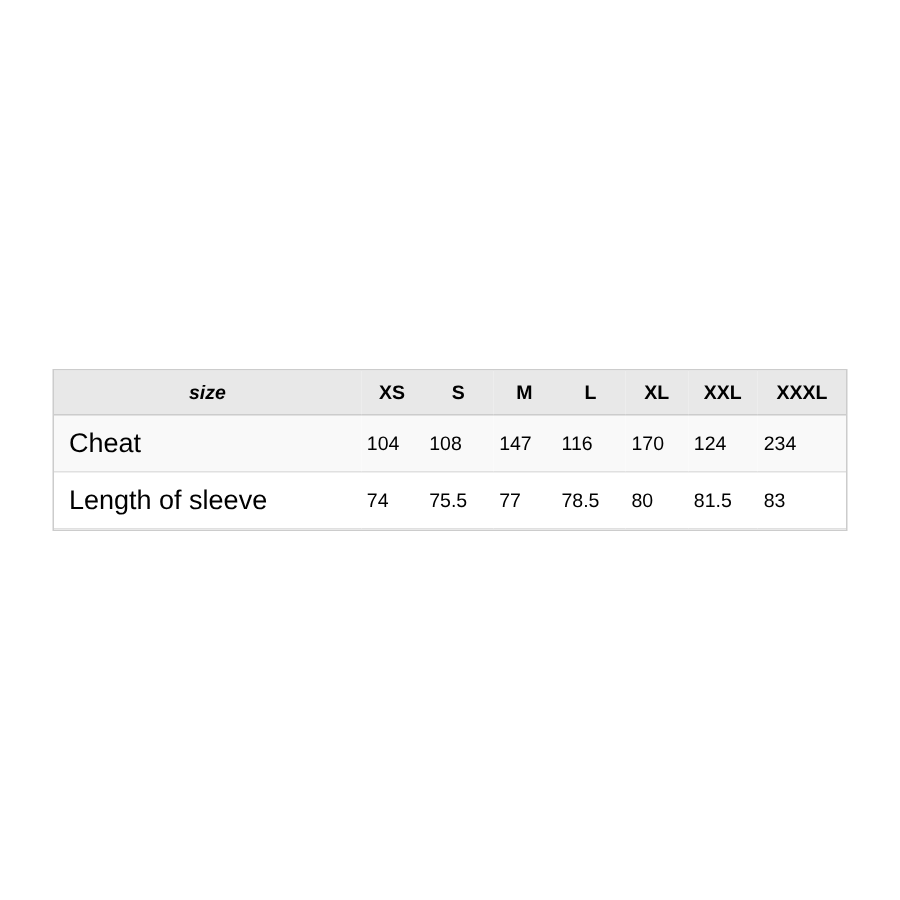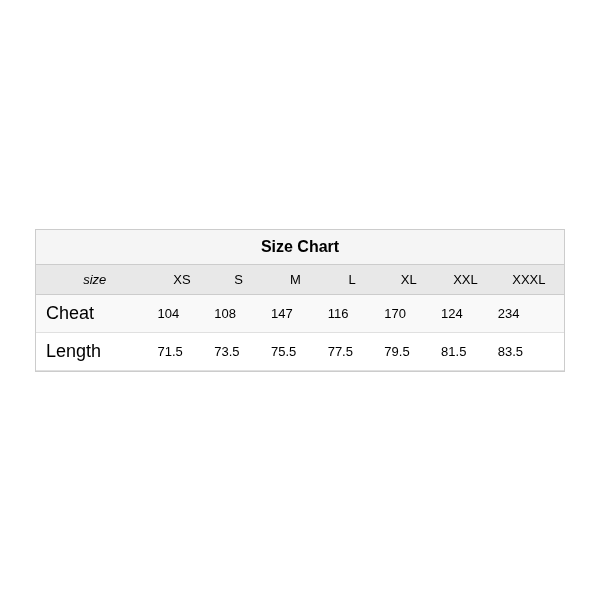--- a/index.html
+++ b/index.html
@@ -42,21 +42,21 @@
     }
 
     thead tr {
       background-color: #e8e8e8;
     }
 
     thead th {
       padding: 7px 4px;
       text-align: center;
       font-size: 13px;
-      font-weight: normal;
+      font-weight: bold;
       color: #000000;
       border-bottom: 1px solid #cccccc;
     }
 
     thead th:first-child {
       font-style: italic;
     }
 
     tbody tr:nth-child(odd) {
       background-color: #f9f9f9;
@@ -77,23 +77,20 @@
     tbody td:first-child {
       text-align: left;
       padding-left: 10px;
       font-size: 18px;
     }
   </style>
 </head>
 <body>
 
 <div class="chart-container">
-  <div class="chart-title-row">
-    <span class="chart-title">Size Chart</span>
-  </div>
   <table>
     <thead>
       <tr>
       <th>size</th>
           <th>XS</th>
           <th>S</th>
           <th>M</th>
           <th>L</th>
           <th>XL</th>
           <th>XXL</th>
@@ -105,24 +102,24 @@
           <td>Cheat</td>
           <td>104</td>
           <td>108</td>
           <td>147</td>
           <td>116</td>
           <td>170</td>
           <td>124</td>
           <td>234</td>
         </tr>
         <tr>
-          <td>Length</td>
-          <td>71.5</td>
-          <td>73.5</td>
+          <td>Length of sleeve</td>
+          <td>74</td>
           <td>75.5</td>
-          <td>77.5</td>
-          <td>79.5</td>
+          <td>77</td>
+          <td>78.5</td>
+          <td>80</td>
           <td>81.5</td>
-          <td>83.5</td>
+          <td>83</td>
         </tr>
       </tbody>
   </table>
 </div>
 
 </body></html>

